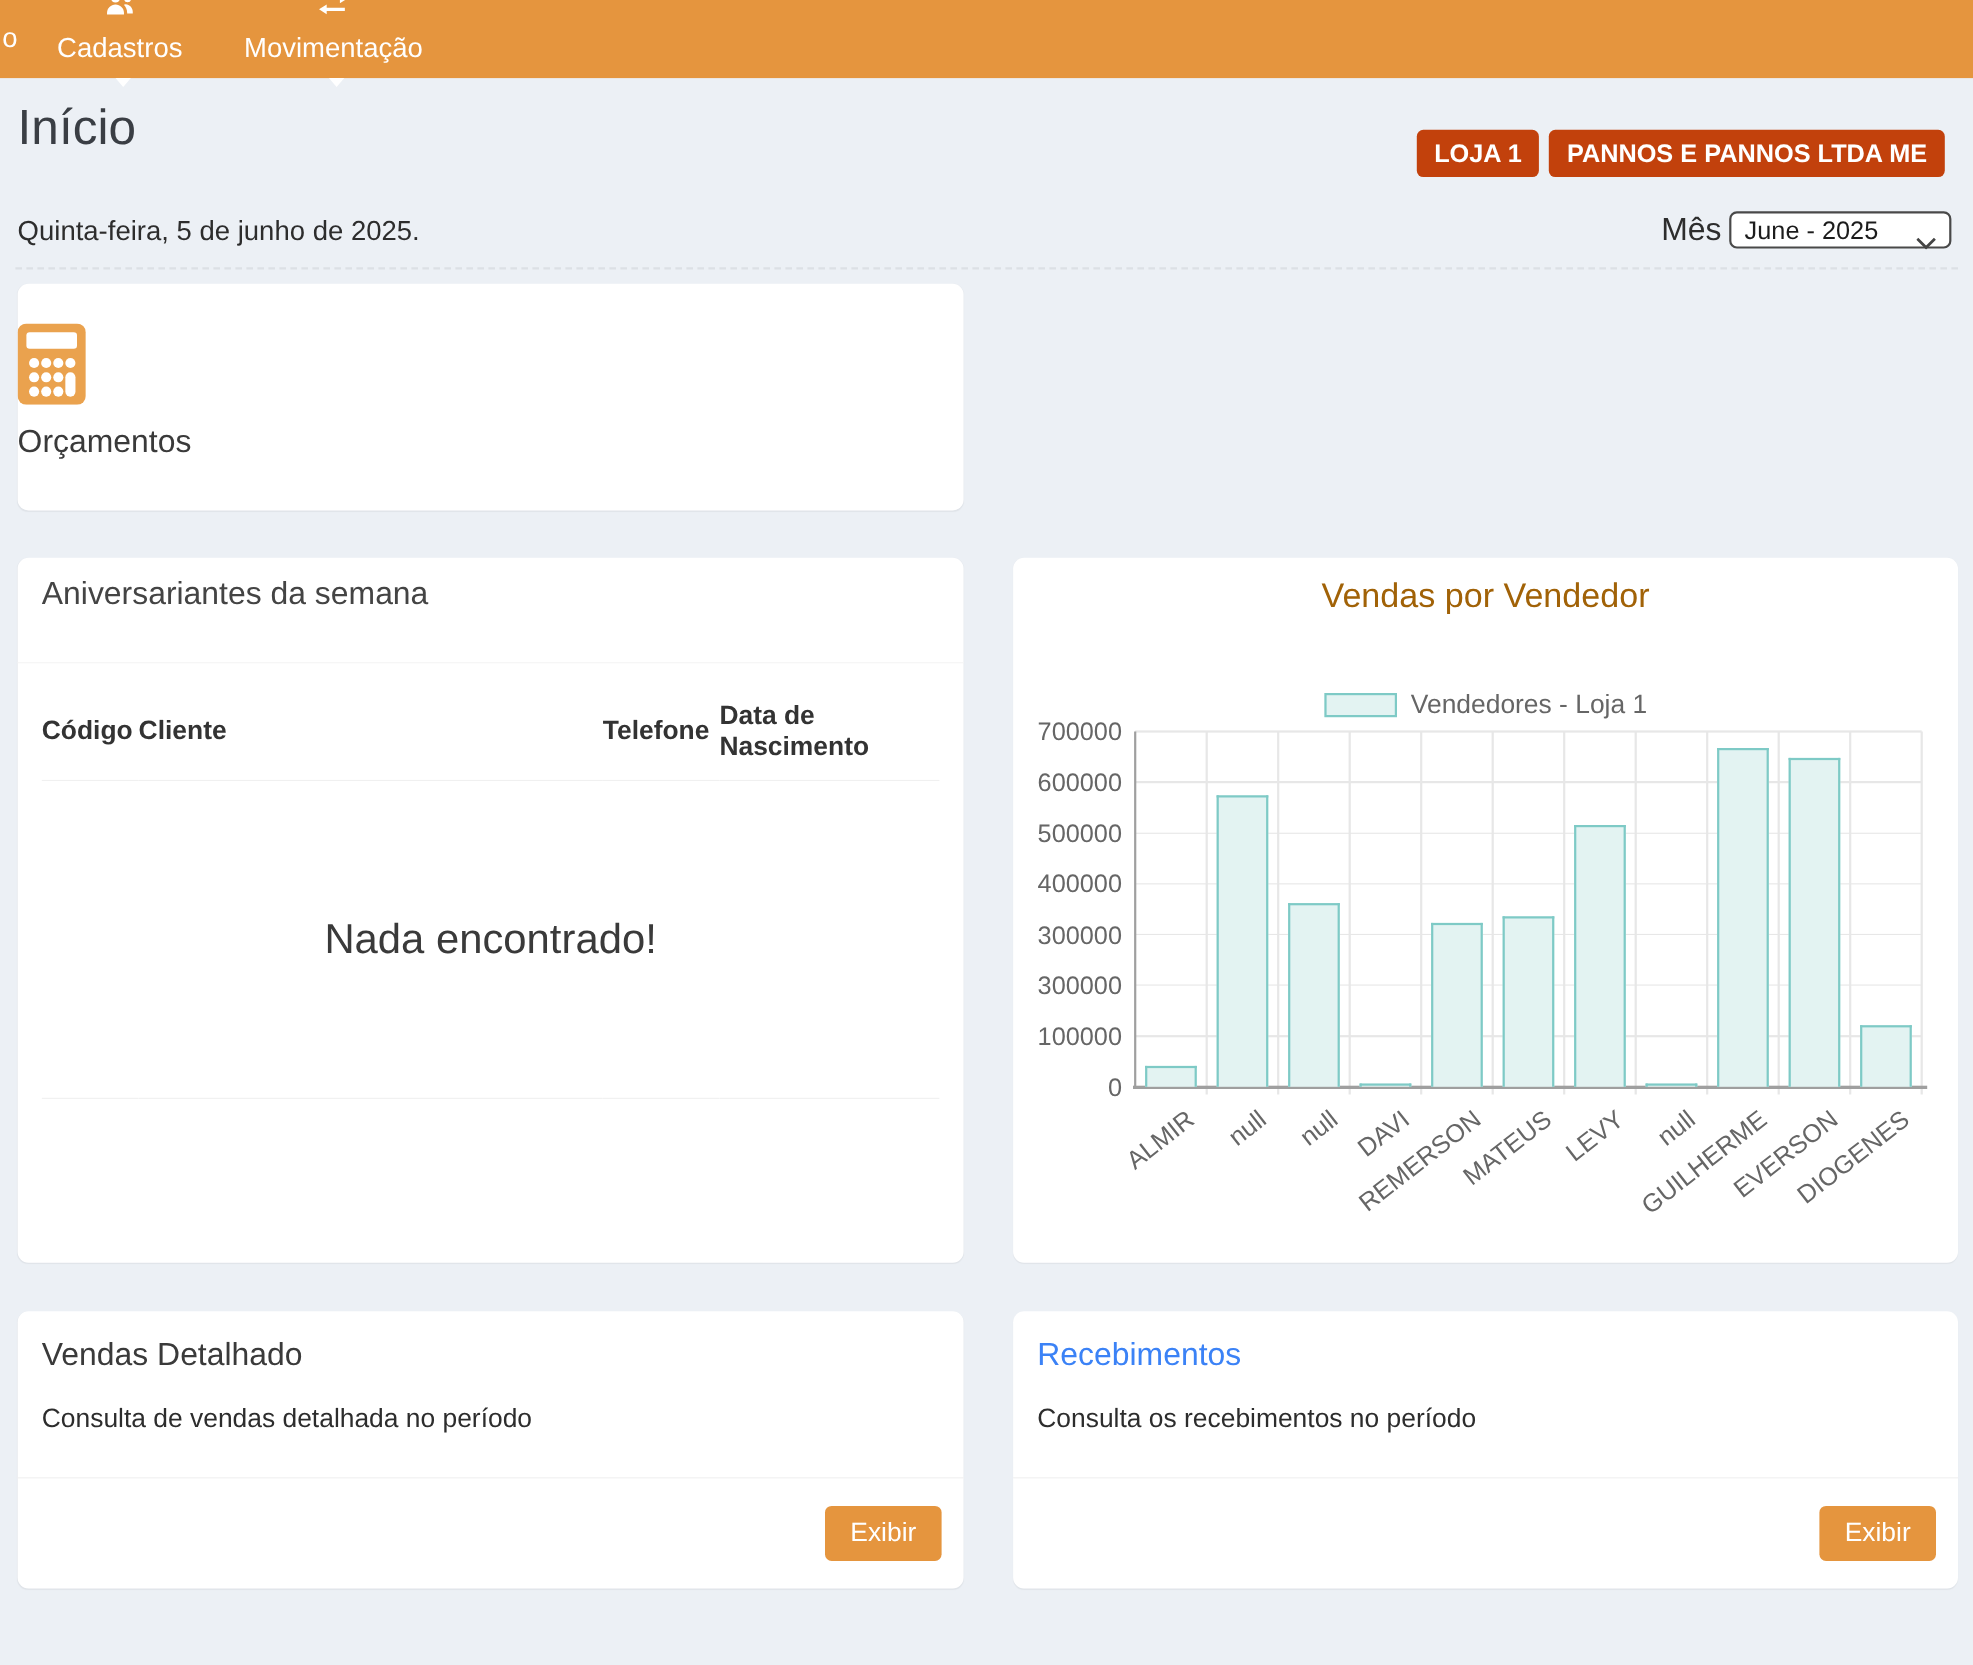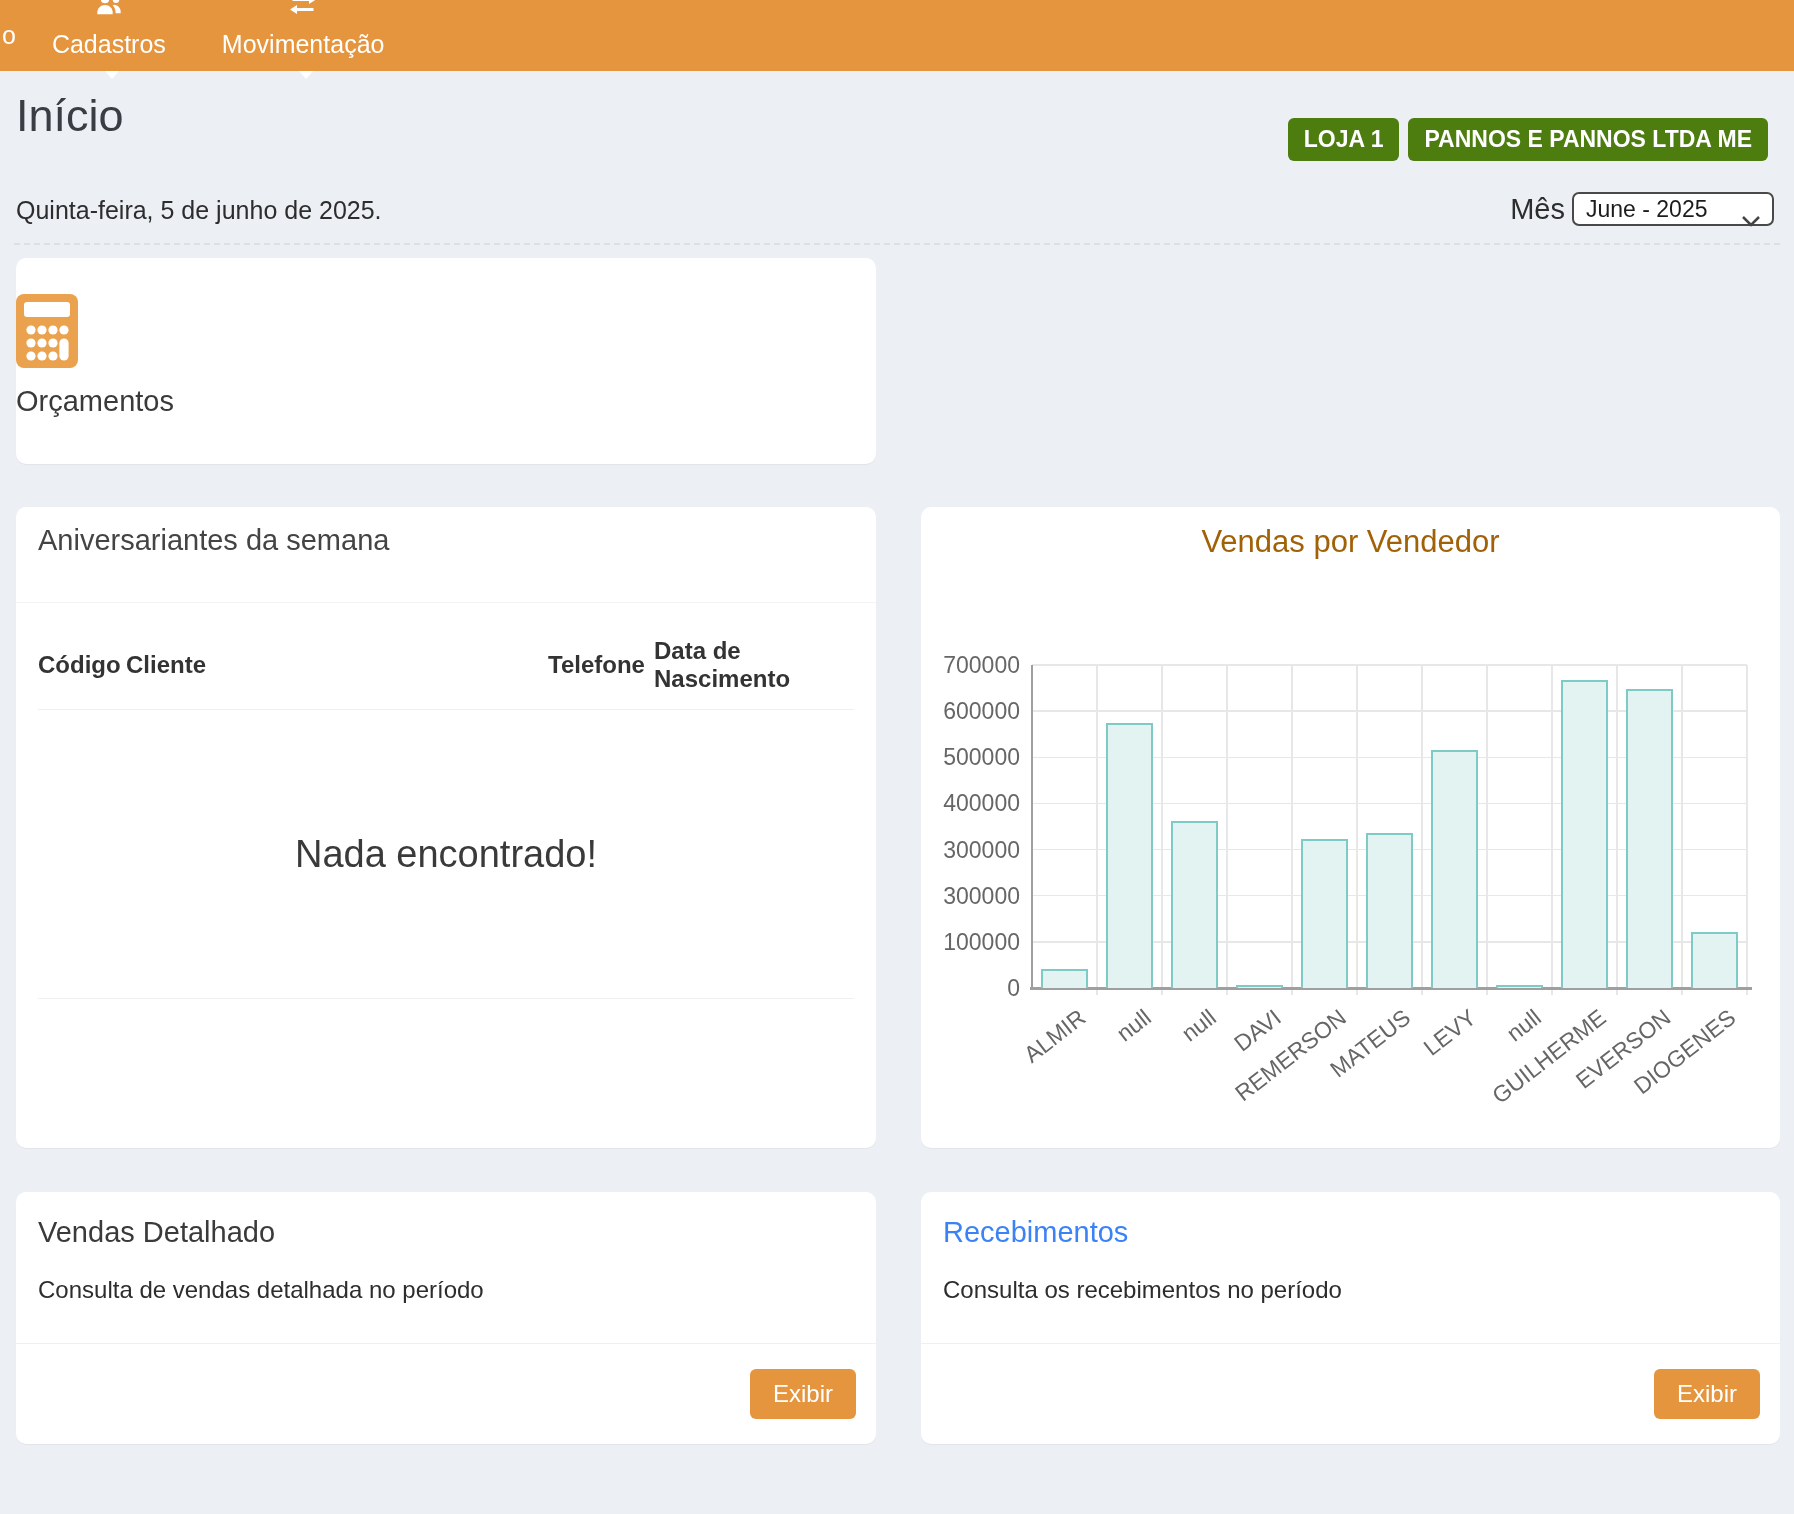--- a/index.html
+++ b/index.html
@@ -13,21 +13,21 @@
     display:flex;align-items:center;color:#fff;}
   .nav-partial{margin-left:2px;font-size:25px;color:#fff;}
   .nav-item{display:flex;align-items:center;gap:9px;font-size:25px;color:#fff;cursor:pointer;flex-direction:column;}
   .nav-item.first{margin-left:36px;}
   .nav-item.second{margin-left:56px;}
   .caret{width:0;height:0;border-left:7px solid transparent;border-right:7px solid transparent;
     border-top:8px solid #fff;margin-left:6px;margin-top:3px;}
   
   .page-title{position:absolute;left:16px;top:90px;font-size:45px;color:#3a3e44;}
   .store-buttons{position:absolute;right:26px;top:118px;display:flex;gap:9px;}
-  .btn-orange{background:#4d7c0f;color:#fff;border:none;border-radius:6px;
+  .btn-orange{background:#c2410c;color:#fff;border:none;border-radius:6px;
     font-family:"Liberation Sans",sans-serif;font-weight:bold;font-size:23px;
     padding:8px 16px;cursor:pointer;}
   .date-text{position:absolute;left:16px;top:196px;font-size:25px;color:#2d2d2d;}
   .month-control{position:absolute;right:20px;top:192px;display:flex;align-items:center;gap:7px;}
   .month-label{font-size:29px;color:#2d2d2d;}
   .month-select{position:relative;width:202px;height:34px;background:#fff;border:2px solid #494949;
     border-radius:7px;display:flex;align-items:center;padding-left:12px;box-sizing:border-box;
     font-size:23px;color:#1c1c1c;cursor:pointer;}
   .month-select .chev{position:absolute;right:12px;top:12px;}
   .dashed-sep{position:absolute;left:14px;right:14px;top:243px;border-top:2px dashed #dce0e5;}
@@ -174,20 +174,24 @@
         <tr>
           <td class="empty" colspan="4">Nada encontrado!</td>
         </tr>
       </tbody>
     </table>
   </div>
 </div>
 
 <div class="card card-chart">
   <div class="chart-title">Vendas por Vendedor</div>
+  <div class="chart-legend">
+    <span class="legend-swatch" style="background: rgb(227, 243, 242); border-color: rgb(126, 202, 198);"></span>
+    <span class="legend-label">Vendedores - Loja 1</span>
+  </div>
   <div class="chart-area">
     <div class="ylabels">
         <div class="ytick" style="top: 310px;">0</div>
         <div class="ytick" style="top: 263.857px;">100000</div>
         <div class="ytick" style="top: 217.714px;">300000</div>
         <div class="ytick" style="top: 171.571px;">300000</div>
         <div class="ytick" style="top: 125.429px;">400000</div>
         <div class="ytick" style="top: 79.2857px;">500000</div>
         <div class="ytick" style="top: 33.1429px;">600000</div>
         <div class="ytick" style="top: -13px;">700000</div>

